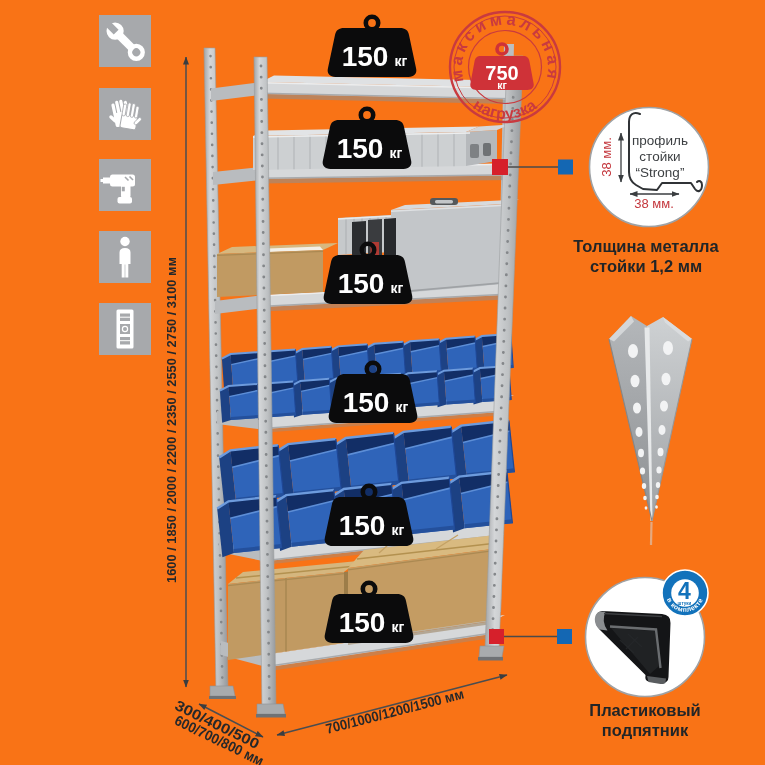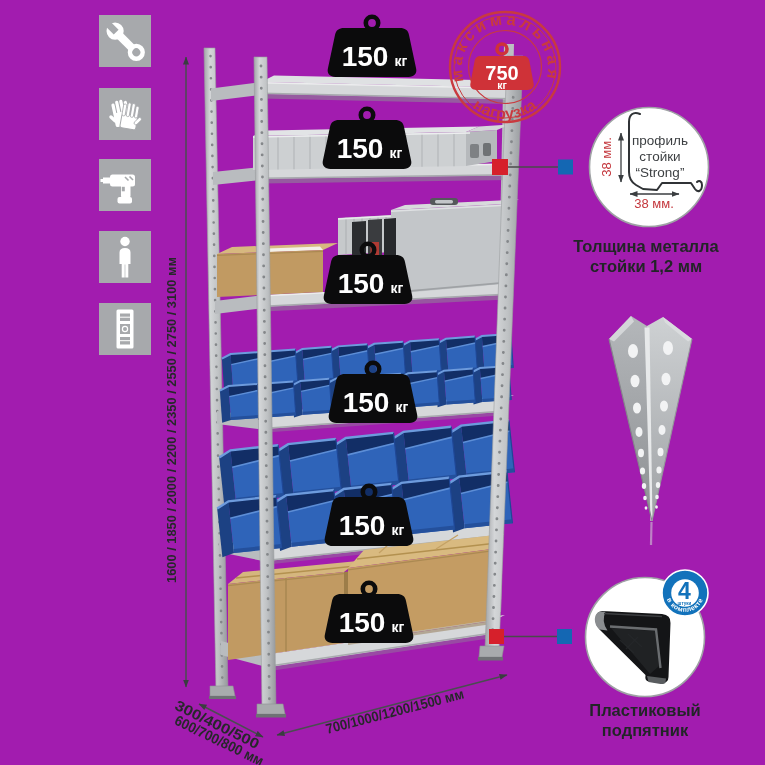--- a/index.html
+++ b/index.html
@@ -1,16 +1,16 @@
 <!DOCTYPE html>
 <html><head>
 <meta charset="utf-8">
 <style>
   html,body{margin:0;padding:0;background:#fff;}
-  .canvas{position:relative;width:765px;height:765px;background:#a21caf;overflow:hidden;
+  .canvas{position:relative;width:765px;height:765px;background:#f97316;overflow:hidden;
           font-family:"Liberation Sans", sans-serif;}
   .tile{position:absolute;left:99px;width:52px;height:52px;background:#a7a9ac;}
   .scene{position:absolute;left:0;top:0;}
   text{font-family:"Liberation Sans", sans-serif;}
 </style>
 </head>
 <body>
 
 <div class="canvas">
 

